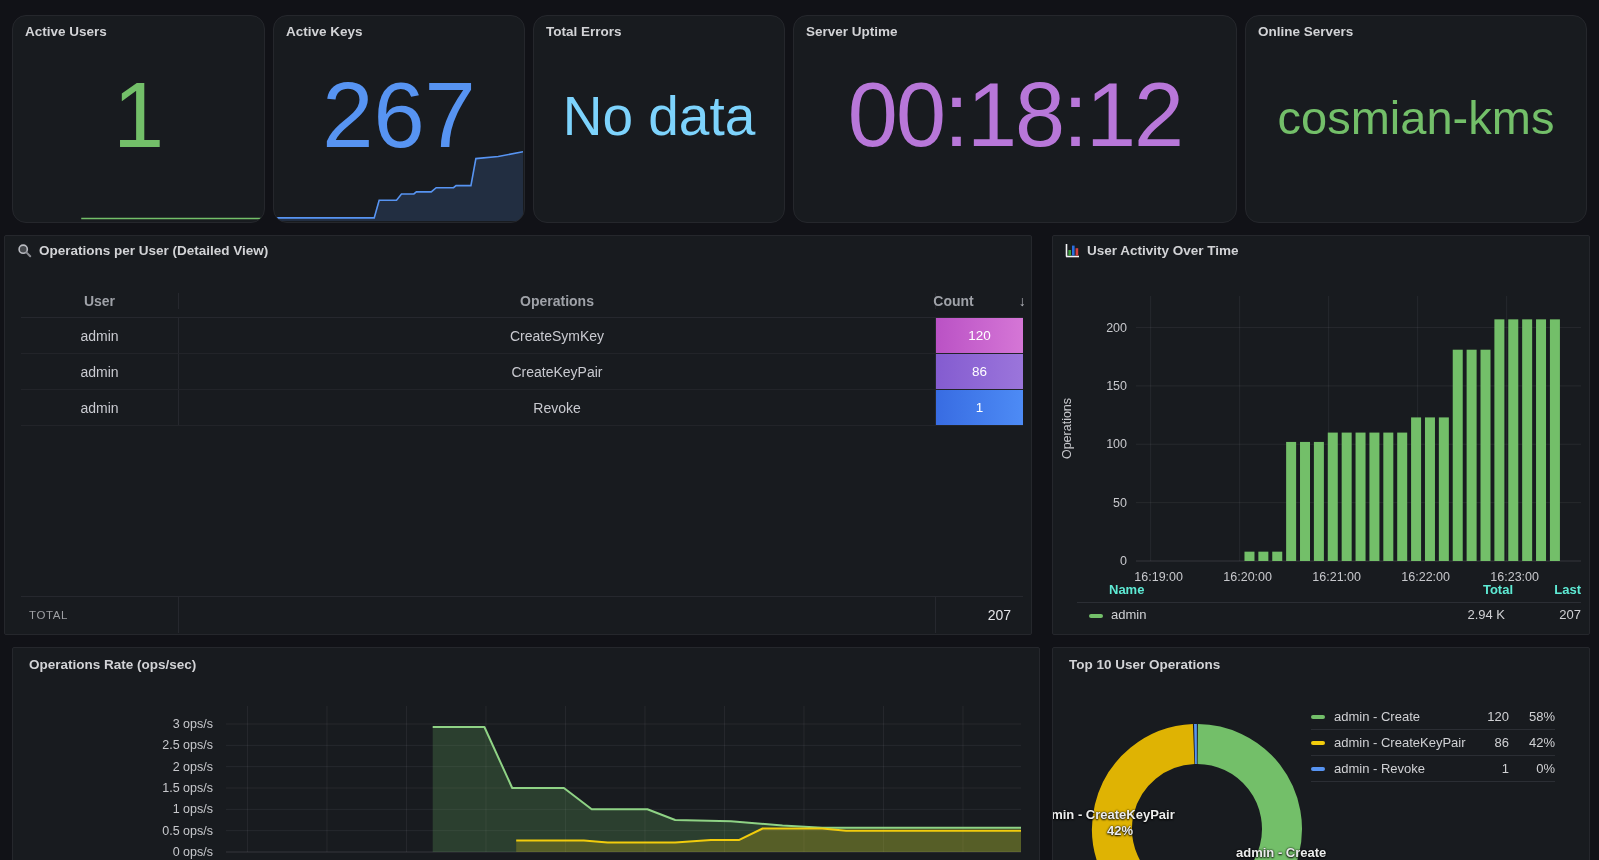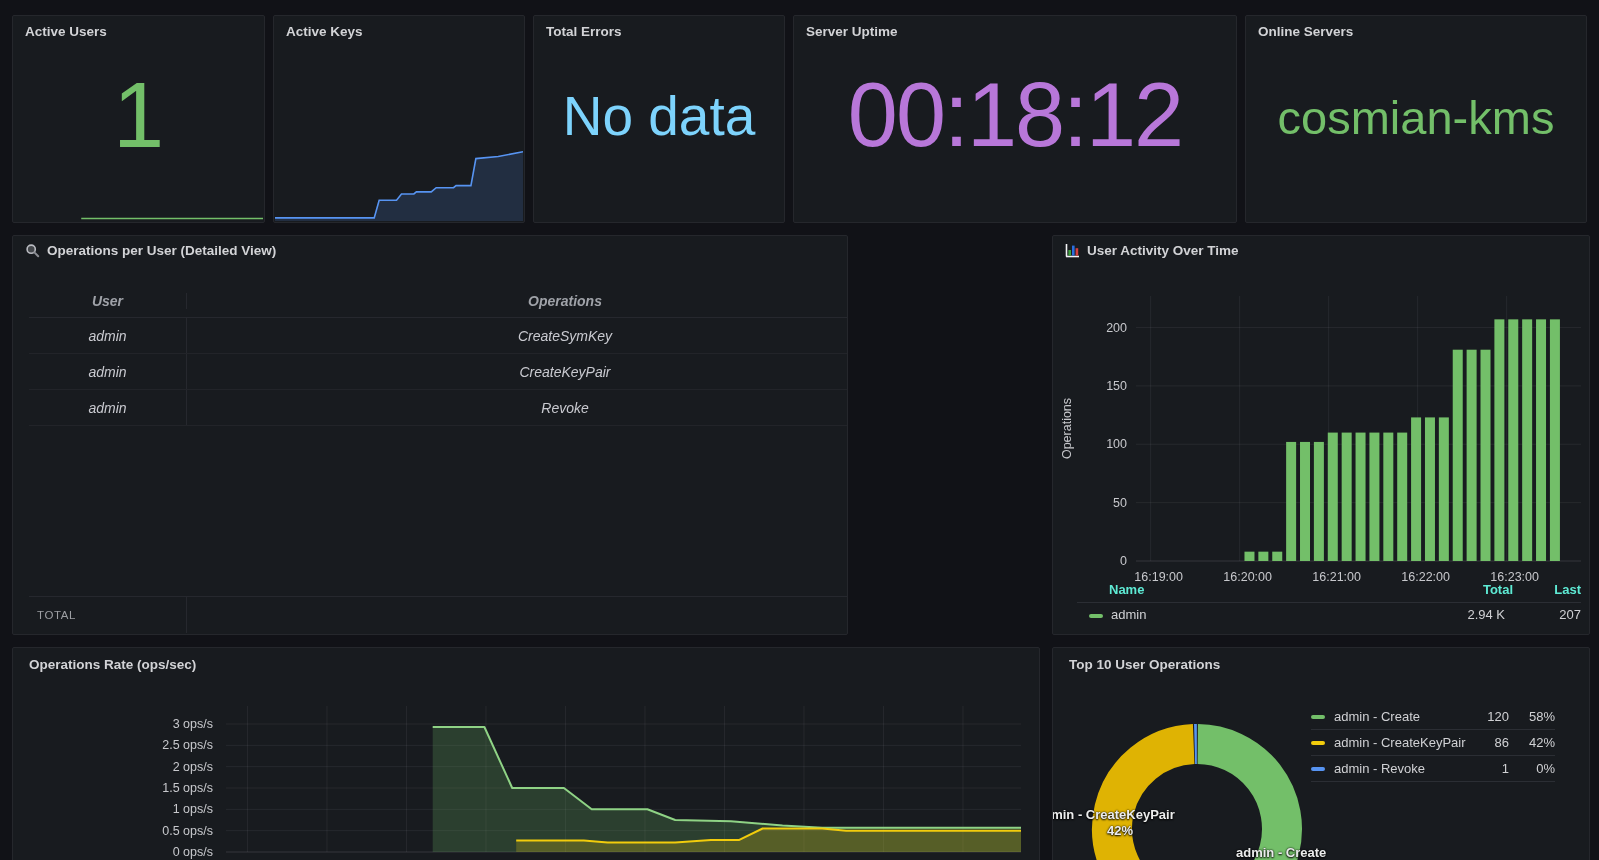--- a/index.html
+++ b/index.html
@@ -3,33 +3,33 @@
 <meta charset="utf-8">
 <style>
   html,body{margin:0;padding:0;background:#111217;font-family:"Liberation Sans",sans-serif;color:#ccccdc;}
   .canvas{position:relative;width:1599px;height:860px;overflow:hidden;background:#111217;}
   .panel{position:absolute;background:#181b1f;border:1px solid #25272c;border-radius:2px;box-sizing:border-box;overflow:hidden;}
   .panel-title{position:absolute;top:7px;left:12px;display:flex;align-items:center;gap:7px;font-size:13.5px;font-weight:700;color:#d2d3d6;cursor:pointer;white-space:nowrap;}
   svg text{font-family:"Liberation Sans",sans-serif;}
 
   
   .stat-row{position:absolute;left:12px;top:15px;display:grid;grid-template-columns:253px 252px 252px 444px 342px;grid-gap:8px;height:208px;}
-  .stat{position:relative;background:#181b1f;border:1px solid #25272c;border-radius:2px;box-sizing:border-box;overflow:hidden;}
+  .stat{position:relative;background:#181b1f;border:1px solid #25272c;border-radius:14px;box-sizing:border-box;overflow:hidden;}
   .stat-title{position:absolute;top:8px;left:12px;font-size:13.5px;font-weight:700;color:#d2d3d6;}
   .stat-value{position:absolute;top:50%;left:0;right:0;transform:translateY(-54%);text-align:center;font-weight:500;line-height:1;}
   .stat:nth-child(1) .stat-value{font-size:92px;}
   .stat:nth-child(2) .stat-value{font-size:92px;}
   .stat:nth-child(3) .stat-value{font-size:55px;}
   .stat:nth-child(4) .stat-value{font-size:90px;letter-spacing:-2px;}
   .stat:nth-child(5) .stat-value{font-size:47px;}
   .stat svg.spark{position:absolute;left:1px;right:1px;bottom:1px;width:calc(100% - 2px);height:70px;}
 
   
-  #tablePanel{left:12px;top:235px;width:836px;height:400px;}
-  .tbl{position:absolute;left:16px;top:48px;width:1002px;font-style:italic;}
+  #tablePanel{left:4px;top:235px;width:1028px;height:400px;}
+  .tbl{position:absolute;left:16px;top:48px;width:1002px;}
   .thead{display:flex;height:33px;align-items:center;border-bottom:1px solid #26282e;color:#9fa2a8;font-size:14px;font-weight:700;}
   .trow{display:flex;height:35px;align-items:stretch;border-bottom:1px solid #222429;font-size:14px;color:#c9cad0;}
   .c-user{width:158px;display:flex;align-items:center;justify-content:center;border-right:1px solid #26282e;box-sizing:border-box;}
   .c-op{flex:1;display:flex;align-items:center;justify-content:center;border-right:1px solid #26282e;box-sizing:border-box;}
   .c-count{width:87px;display:flex;align-items:center;justify-content:center;box-sizing:border-box;gap:40px;}
   .grad-cell{width:100%;height:100%;display:flex;align-items:center;justify-content:center;color:#fff;font-size:13.5px;}
   .total-row{position:absolute;left:16px;top:360px;width:1002px;height:36px;display:flex;align-items:stretch;border-top:1px solid #26282e;font-size:14px;}
   .total-label{width:158px;display:flex;align-items:center;padding-left:8px;box-sizing:border-box;border-right:1px solid #26282e;color:#9d9fa3;font-size:11.5px;letter-spacing:0.6px;}
   .total-spacer{flex:1;border-right:1px solid #26282e;}
   .total-value{width:87px;display:flex;align-items:center;justify-content:flex-end;padding-right:12px;box-sizing:border-box;color:#e3e4e8;font-weight:500;}
@@ -63,20 +63,21 @@
   <div class="stat-row" id="statRow">
       <div class="stat">
         <div class="stat-title">Active Users</div>
         <div class="stat-value" style="color: rgb(115, 191, 105);">1</div>
         <svg class="spark" viewBox="0 0 100 70" preserveAspectRatio="none">
           <polyline points="27,67.504 100,67.504" fill="none" stroke="#73bf69" stroke-width="1.6" vector-effect="non-scaling-stroke"></polyline>
         </svg>
       </div>
       <div class="stat">
         <div class="stat-title">Active Keys</div>
+        <div class="stat-value" style="color: rgb(87, 148, 242);">267</div>
         <svg class="spark" viewBox="0 0 100 70" preserveAspectRatio="none">
           <path d="M0,70 L0,66.88 L40,66.88 L42,49.2 L49,49.2 L51,42.96 L56.00000000000001,42.96 L56.99999999999999,40.879999999999995 L63,40.879999999999995 L65,36.72 L72,36.72 L73,34.64 L79,34.64 L81,7.600000000000001 L90,5.519999999999996 L100,0.8 L100,70 Z" fill="rgba(87,148,242,0.16)" stroke="none"></path>
           <polyline points="0,66.88 40,66.88 42,49.2 49,49.2 51,42.96 56.00000000000001,42.96 56.99999999999999,40.879999999999995 63,40.879999999999995 65,36.72 72,36.72 73,34.64 79,34.64 81,7.600000000000001 90,5.519999999999996 100,0.8" fill="none" stroke="#5794f2" stroke-width="1.6" vector-effect="non-scaling-stroke"></polyline>
         </svg>
       </div>
       <div class="stat">
         <div class="stat-title">Total Errors</div>
         <div class="stat-value" style="color: #7dd3fc;">No data</div>
       </div>
       <div class="stat">

